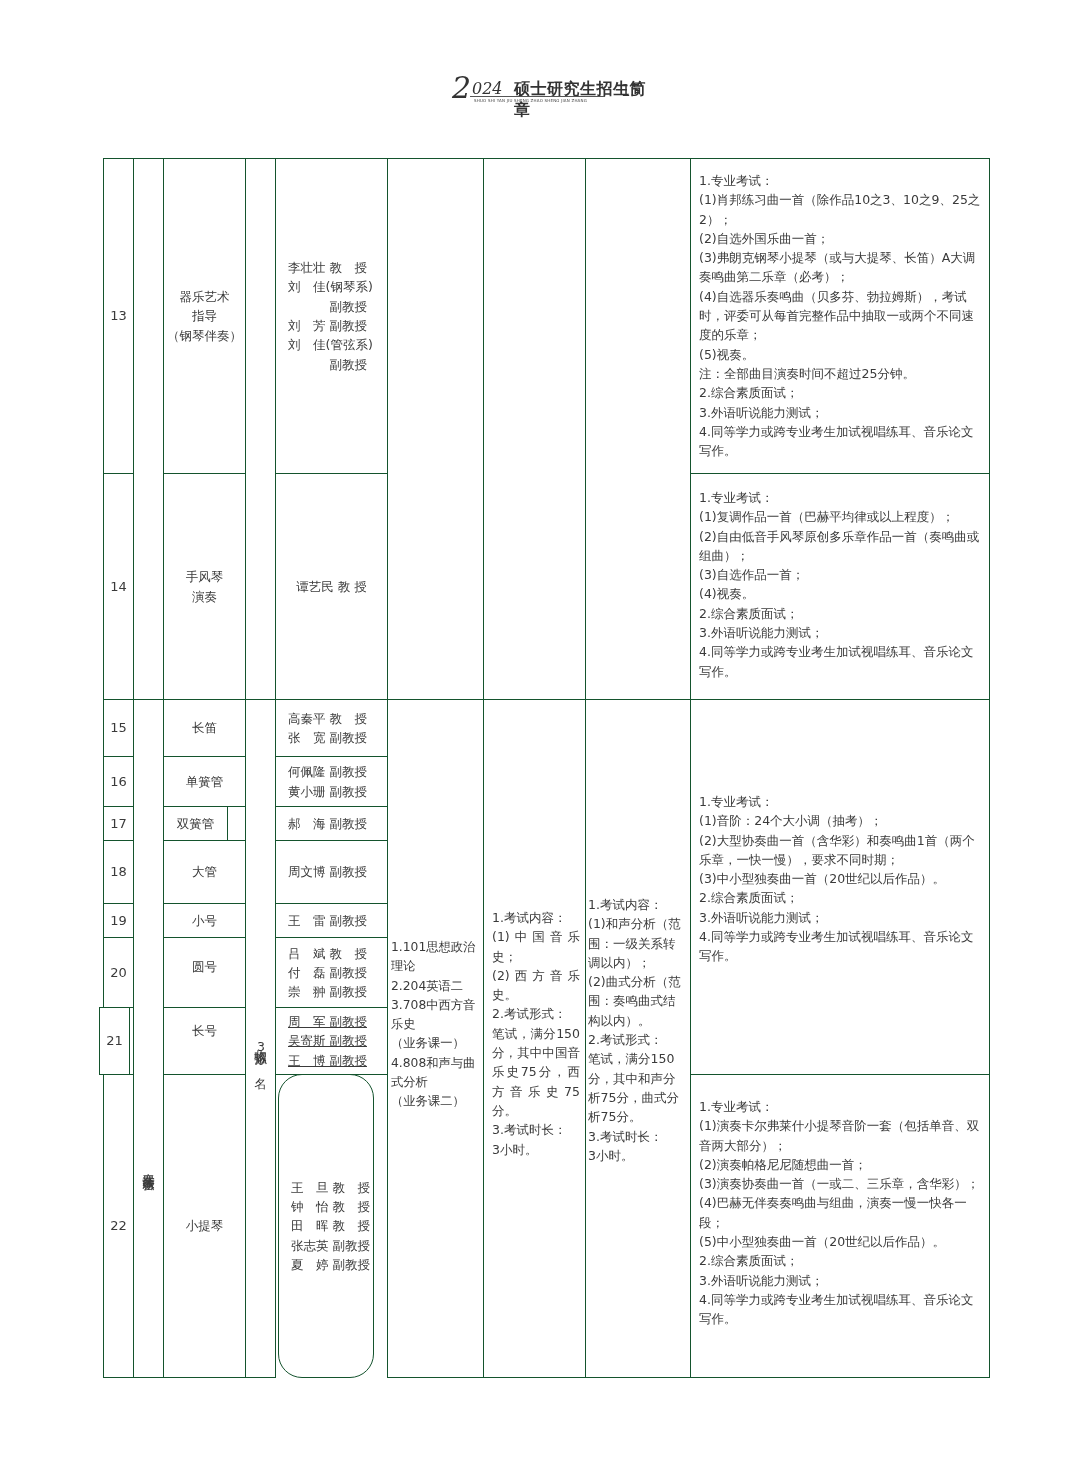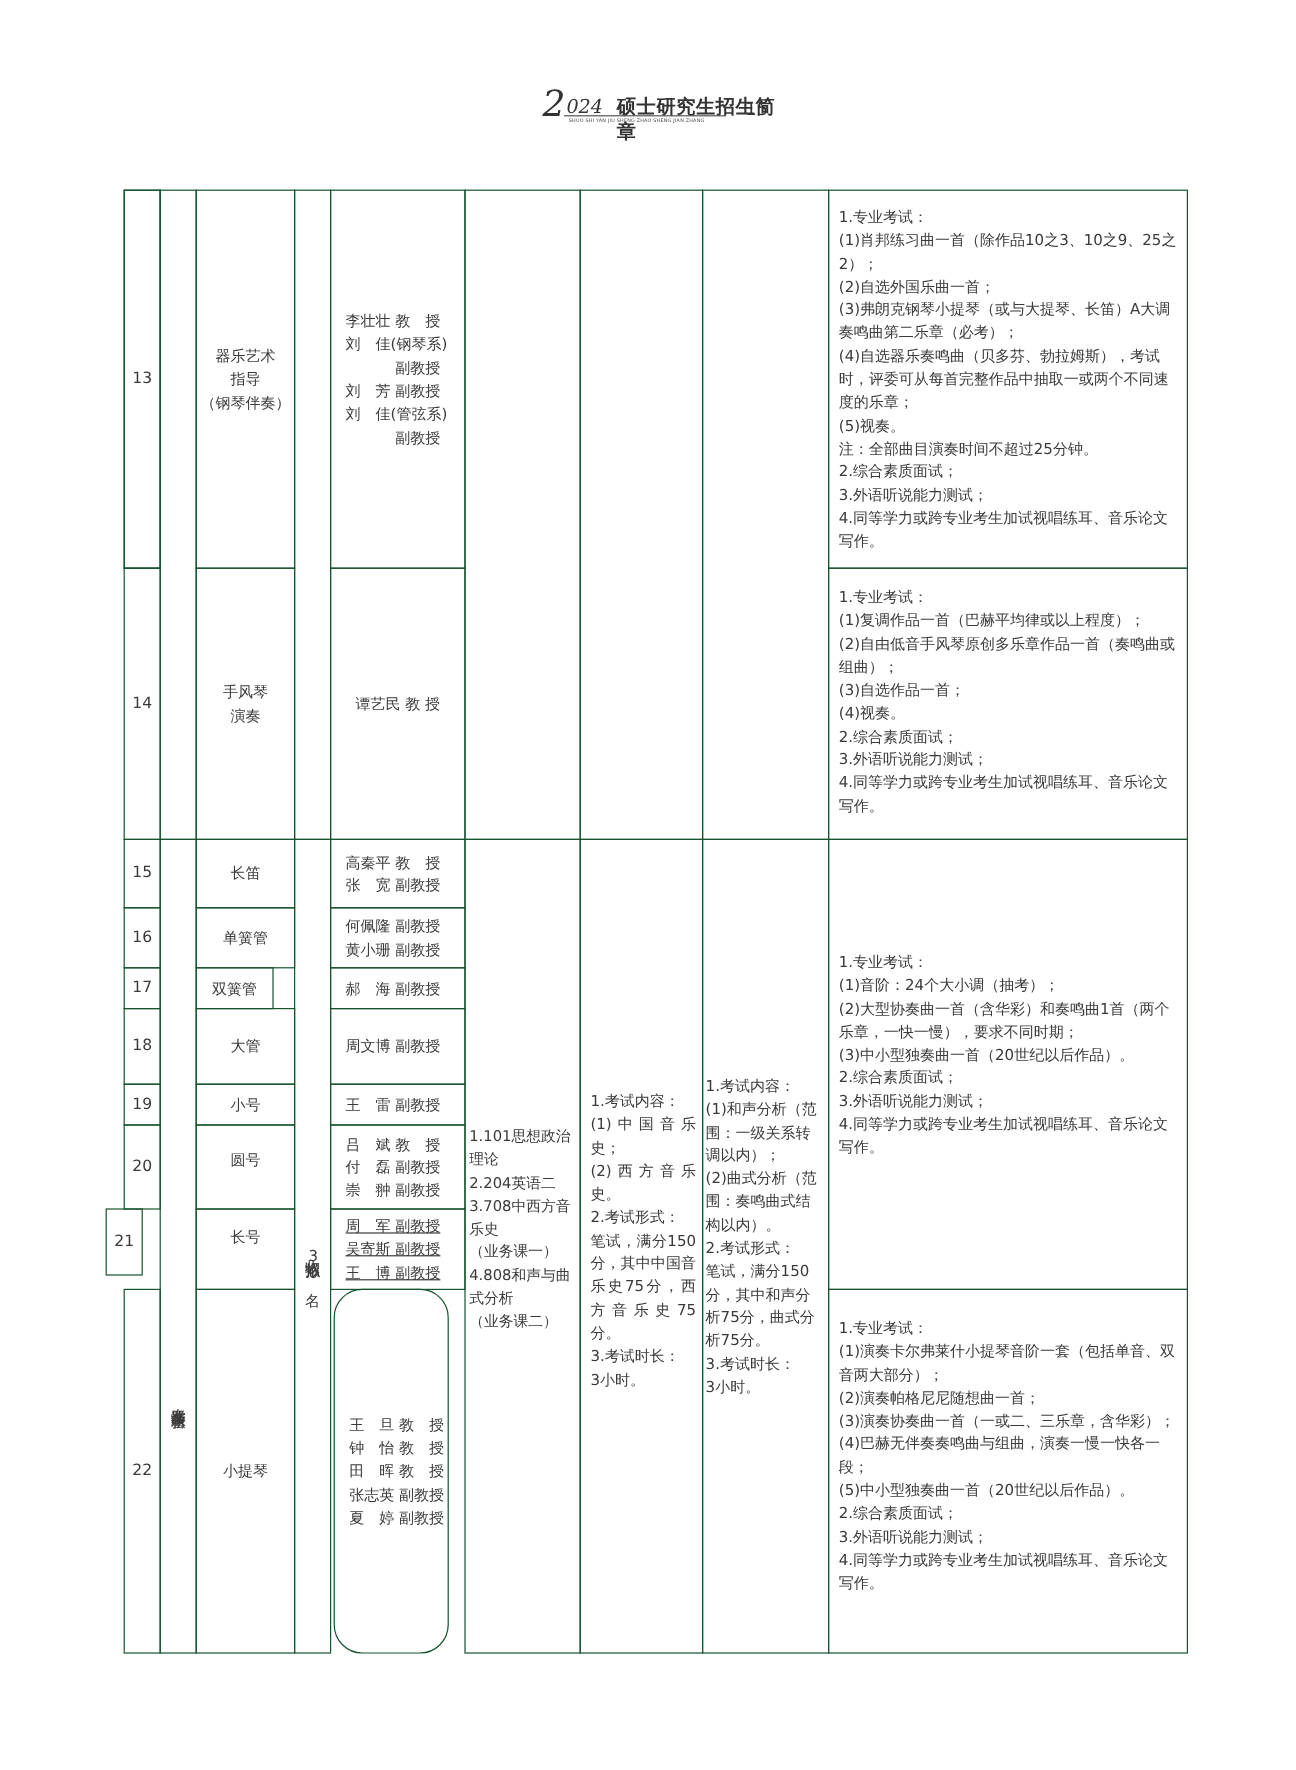--- a/index.html
+++ b/index.html
@@ -132,21 +132,21 @@
   <div class="cell center num" style="left:103px;top:903px;width:31px;height:35px;">19</div>
   <div class="cell center" style="left:163px;top:903px;width:83px;height:35px;">小号</div>
   <div class="cell teach" style="left:275px;top:903px;width:113px;height:35px;">王　雷 副教授</div>
 
   <div class="cell center num" style="left:103px;top:937px;width:31px;height:71px;">20</div>
   <div class="cell center" style="left:163px;top:937px;width:83px;height:71px;padding-bottom:12px;text-align:right;">圆号</div>
   <div class="cell teach" style="left:275px;top:937px;width:113px;height:71px;">吕　斌 教　授
 付　磊 副教授
 崇　翀 副教授</div>
 
-  <div class="cell center num" style="left:88px;top:1007px;width:31px;height:56px;">21</div>
+  <div class="cell center num" style="left:99px;top:1007px;width:31px;height:68px;">21</div>
   <div class="cell center" style="left:163px;top:1007px;width:83px;height:68px;padding-bottom:20px;">长号</div>
   <div class="cell teach" style="left:275px;top:1007px;width:113px;height:68px;text-decoration:underline;">周　军 副教授
 吴寄斯 副教授
 王　博 副教授</div>
 
   <div class="cell center num" style="left:103px;top:1074px;width:31px;height:304px;">22</div>
   <div class="cell center" style="left:163px;top:1074px;width:83px;height:304px;">小提琴</div>
   <div class="cell teach" style="left:278px;top:1074px;width:96px;height:304px;border-radius:24px;">王　旦 教　授
 钟　怡 教　授
 田　晖 教　授

